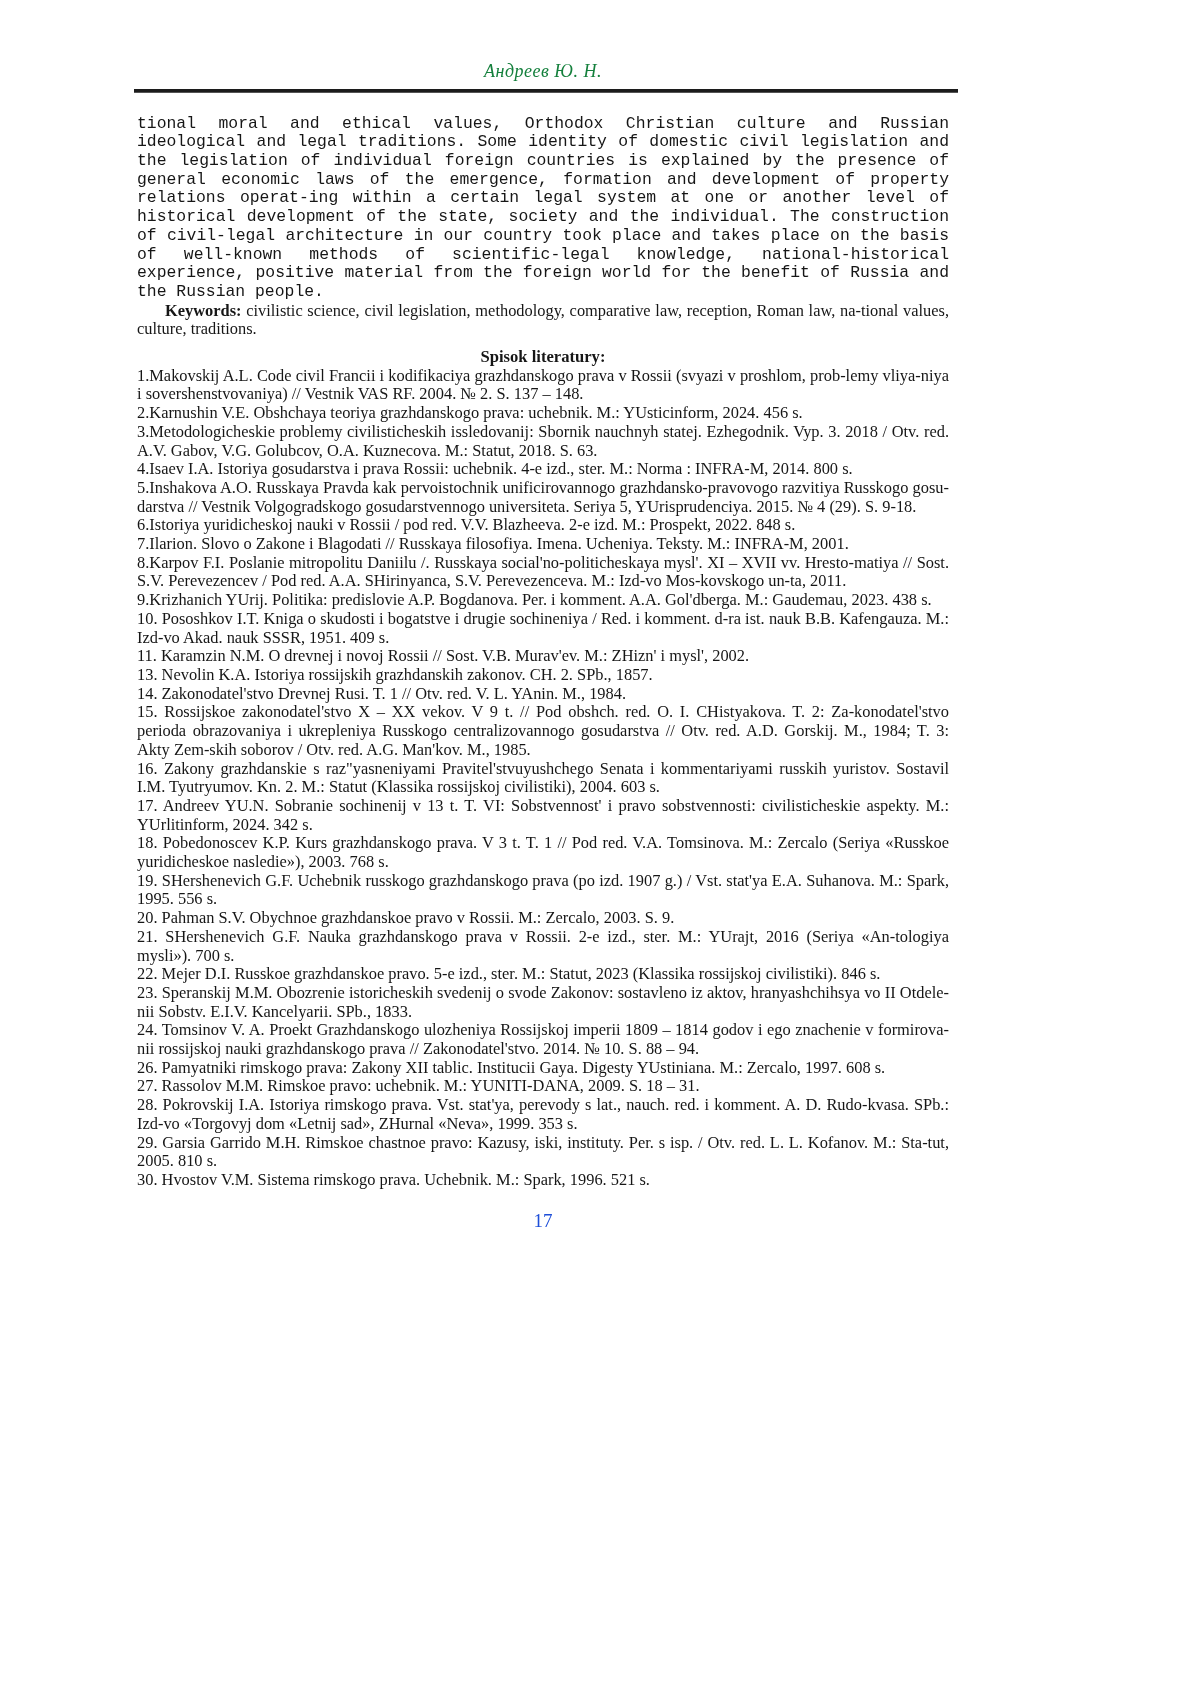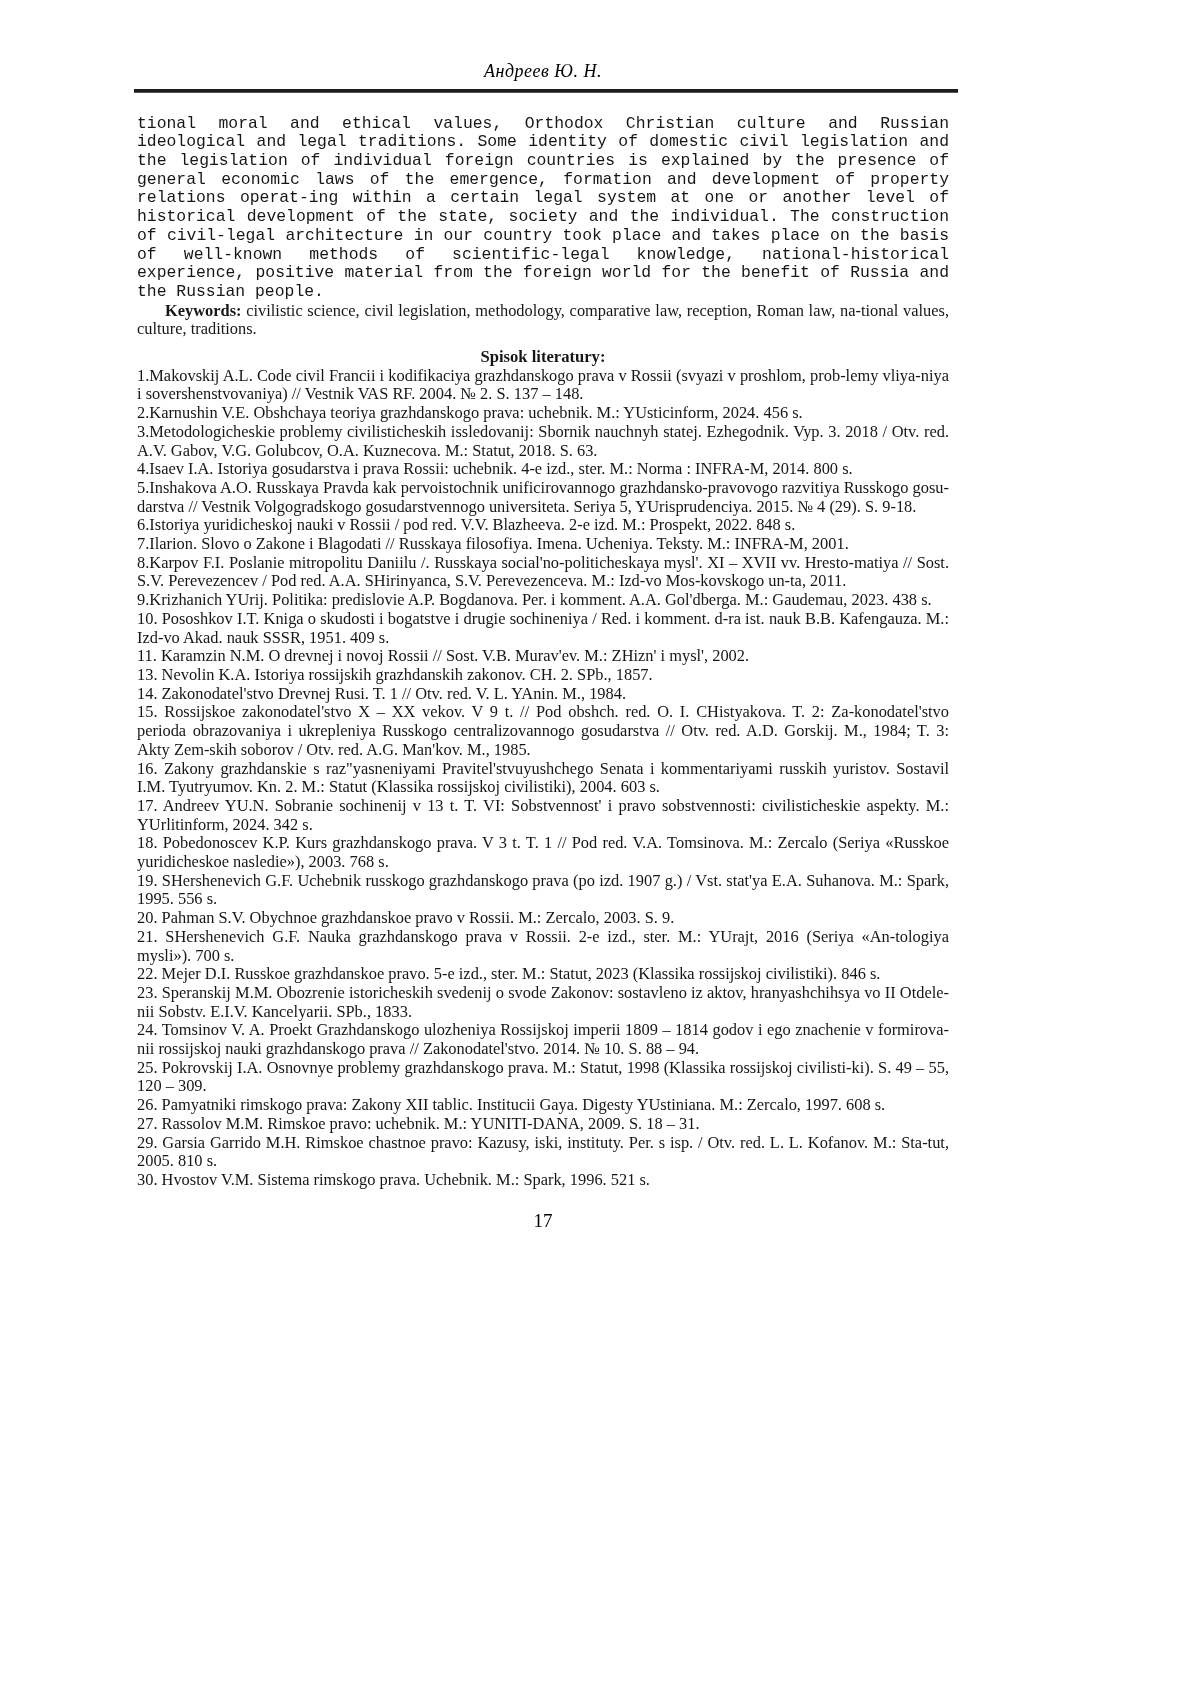--- a/index.html
+++ b/index.html
@@ -21,21 +21,21 @@
     left: 137px;
     top: 0;
     width: 812px;
   }
   .running-header {
     margin-top: 60px;
     text-align: center;
     font-style: italic;
     font-size: 18px;
     line-height: 22px;
-    color: #000000;
+    color: #15803d;
     letter-spacing: 0.5px;
   }
   .header-rule {
     margin-top: 7px;
     margin-left: -3px;
     width: calc(100% + 12px);
     height: 2.6px;
     background: #1c1c1c;
     border-bottom: 1px solid #555;
   }
@@ -63,21 +63,21 @@
     line-height: 18.7px;
   }
   .ref {
     text-align: justify;
   }
   .page-number {
     margin-top: 19px;
     text-align: center;
     font-size: 19px;
     line-height: 23px;
-    color: #000000;
+    color: #1d4ed8;
   }
 </style>
 </head>
 <body>
 
 <div class="page">
   <div class="content">
 
     <div class="running-header">Андреев Ю. Н.</div>
 
@@ -108,23 +108,23 @@
           <p class="ref">15. Rossijskoe zakonodatel'stvo X – XX vekov. V 9 t. // Pod obshch. red. O. I. CHistyakova. T. 2: Za-konodatel'stvo perioda obrazovaniya i ukrepleniya Russkogo centralizovannogo gosudarstva // Otv. red. A.D. Gorskij. M., 1984; T. 3: Akty Zem-skih soborov / Otv. red. A.G. Man'kov. M., 1985.</p>
           <p class="ref">16. Zakony grazhdanskie s raz"yasneniyami Pravitel'stvuyushchego Senata i kommentariyami russkih yuristov. Sostavil I.M. Tyutryumov. Kn. 2. M.: Statut (Klassika rossijskoj civilistiki), 2004. 603 s.</p>
           <p class="ref">17. Andreev YU.N. Sobranie sochinenij v 13 t. T. VI: Sobstvennost' i pravo sobstvennosti: civilisticheskie aspekty. M.: YUrlitinform, 2024. 342 s.</p>
           <p class="ref">18. Pobedonoscev K.P. Kurs grazhdanskogo prava. V 3 t. T. 1 // Pod red. V.A. Tomsinova. M.: Zercalo (Seriya «Russkoe yuridicheskoe nasledie»), 2003. 768 s.</p>
           <p class="ref">19. SHershenevich G.F. Uchebnik russkogo grazhdanskogo prava (po izd. 1907 g.) / Vst. stat'ya E.A. Suhanova. M.: Spark, 1995. 556 s.</p>
           <p class="ref">20. Pahman S.V. Obychnoe grazhdanskoe pravo v Rossii. M.: Zercalo, 2003. S. 9.</p>
           <p class="ref">21. SHershenevich G.F. Nauka grazhdanskogo prava v Rossii. 2-e izd., ster. M.: YUrajt, 2016 (Seriya «An-tologiya mysli»). 700 s.</p>
           <p class="ref">22. Mejer D.I. Russkoe grazhdanskoe pravo. 5-e izd., ster. M.: Statut, 2023 (Klassika rossijskoj civilistiki). 846 s.</p>
           <p class="ref">23. Speranskij M.M. Obozrenie istoricheskih svedenij o svode Zakonov: sostavleno iz aktov, hranyashchihsya vo II Otdele-nii Sobstv. E.I.V. Kancelyarii. SPb., 1833.</p>
           <p class="ref">24. Tomsinov V. A. Proekt Grazhdanskogo ulozheniya Rossijskoj imperii 1809 – 1814 godov i ego znachenie v formirova-nii rossijskoj nauki grazhdanskogo prava // Zakonodatel'stvo. 2014. № 10. S. 88 – 94.</p>
-          <p class="ref">25. Pokrovskij I.A. Osnovnye problemy grazhdanskogo prava. M.: Statut, 1998 (Klassika rossijskoj civilisti-ki). S. 49 – 55, 120 – 309.</p>
           <p class="ref">26. Pamyatniki rimskogo prava: Zakony XII tablic. Institucii Gaya. Digesty YUstiniana. M.: Zercalo, 1997. 608 s.</p>
           <p class="ref">27. Rassolov M.M. Rimskoe pravo: uchebnik. M.: YUNITI-DANA, 2009. S. 18 – 31.</p>
+          <p class="ref">28. Pokrovskij I.A. Istoriya rimskogo prava. Vst. stat'ya, perevody s lat., nauch. red. i komment. A. D. Rudo-kvasa. SPb.: Izd-vo «Torgovyj dom «Letnij sad», ZHurnal «Neva», 1999. 353 s.</p>
           <p class="ref">29. Garsia Garrido M.H. Rimskoe chastnoe pravo: Kazusy, iski, instituty. Per. s isp. / Otv. red. L. L. Kofanov. M.: Sta-tut, 2005. 810 s.</p>
           <p class="ref">30. Hvostov V.M. Sistema rimskogo prava. Uchebnik. M.: Spark, 1996. 521 s.</p>
         </div>
 
       <div class="page-number">17</div>
 
     </div>
   </div>
 </div>
 

